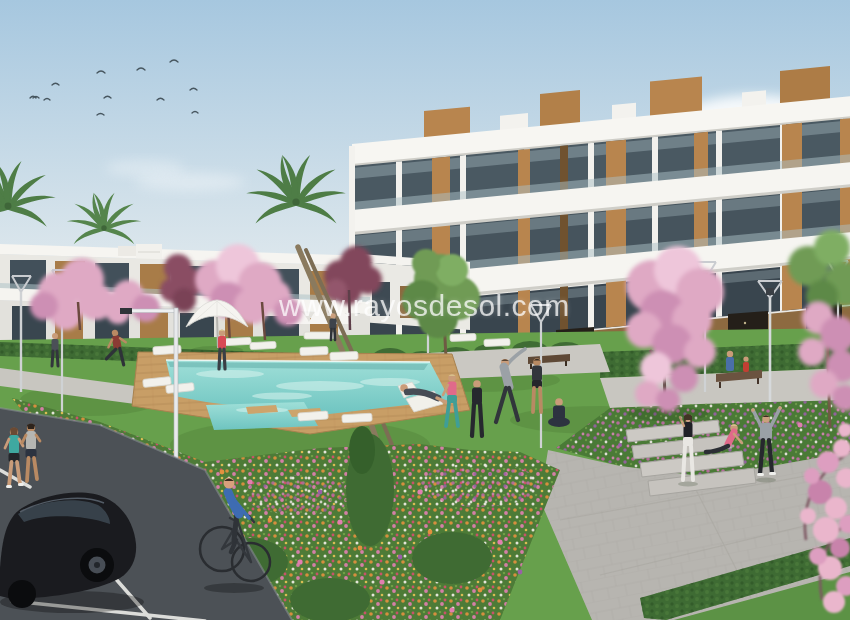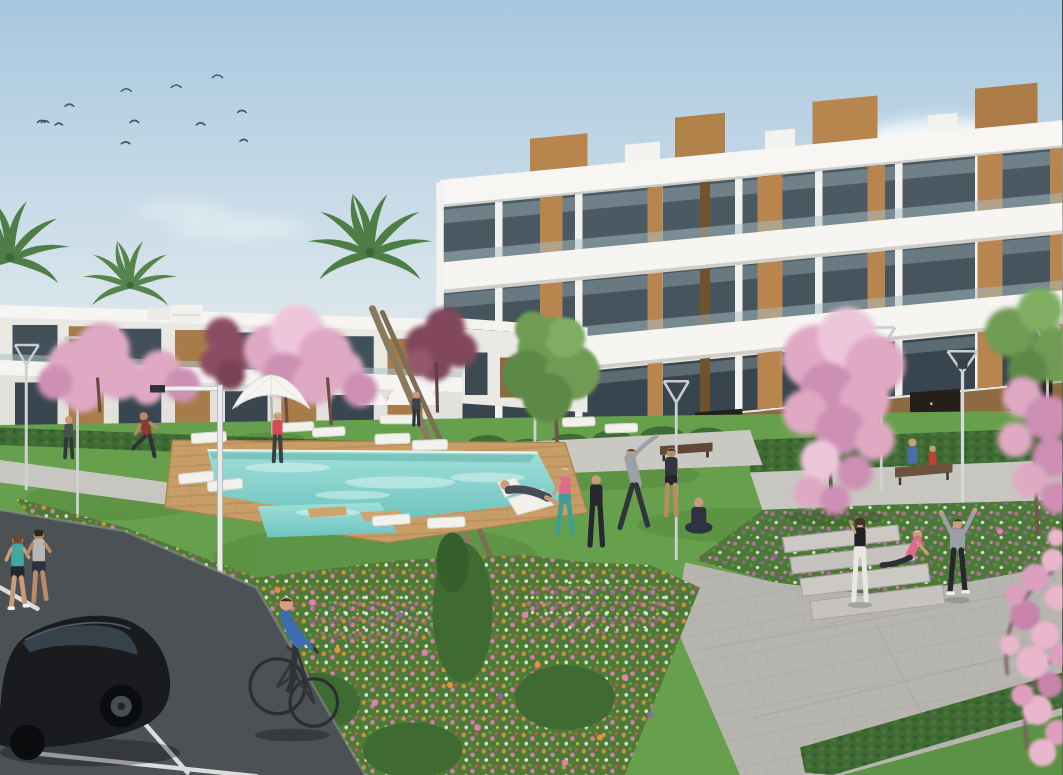--- a/index.html
+++ b/index.html
@@ -660,13 +660,14 @@
     <circle cx="672" cy="344" r="20" fill="#cd8fb4"></circle>
           <circle cx="700" cy="352" r="16"></circle>
           <circle cx="656" cy="368" r="16" fill="#eec6da"></circle>
     <circle cx="684" cy="378" r="14" fill="#cd8fb4"></circle>
           <circle cx="648" cy="394" r="13"></circle>
           <circle cx="668" cy="400" r="12" fill="#cd8fb4"></circle>
   </g>
 </g>
 </svg>
 
+<div class="watermark">www.rayosdesol.com</div>
 </div>
 
 </body></html>

